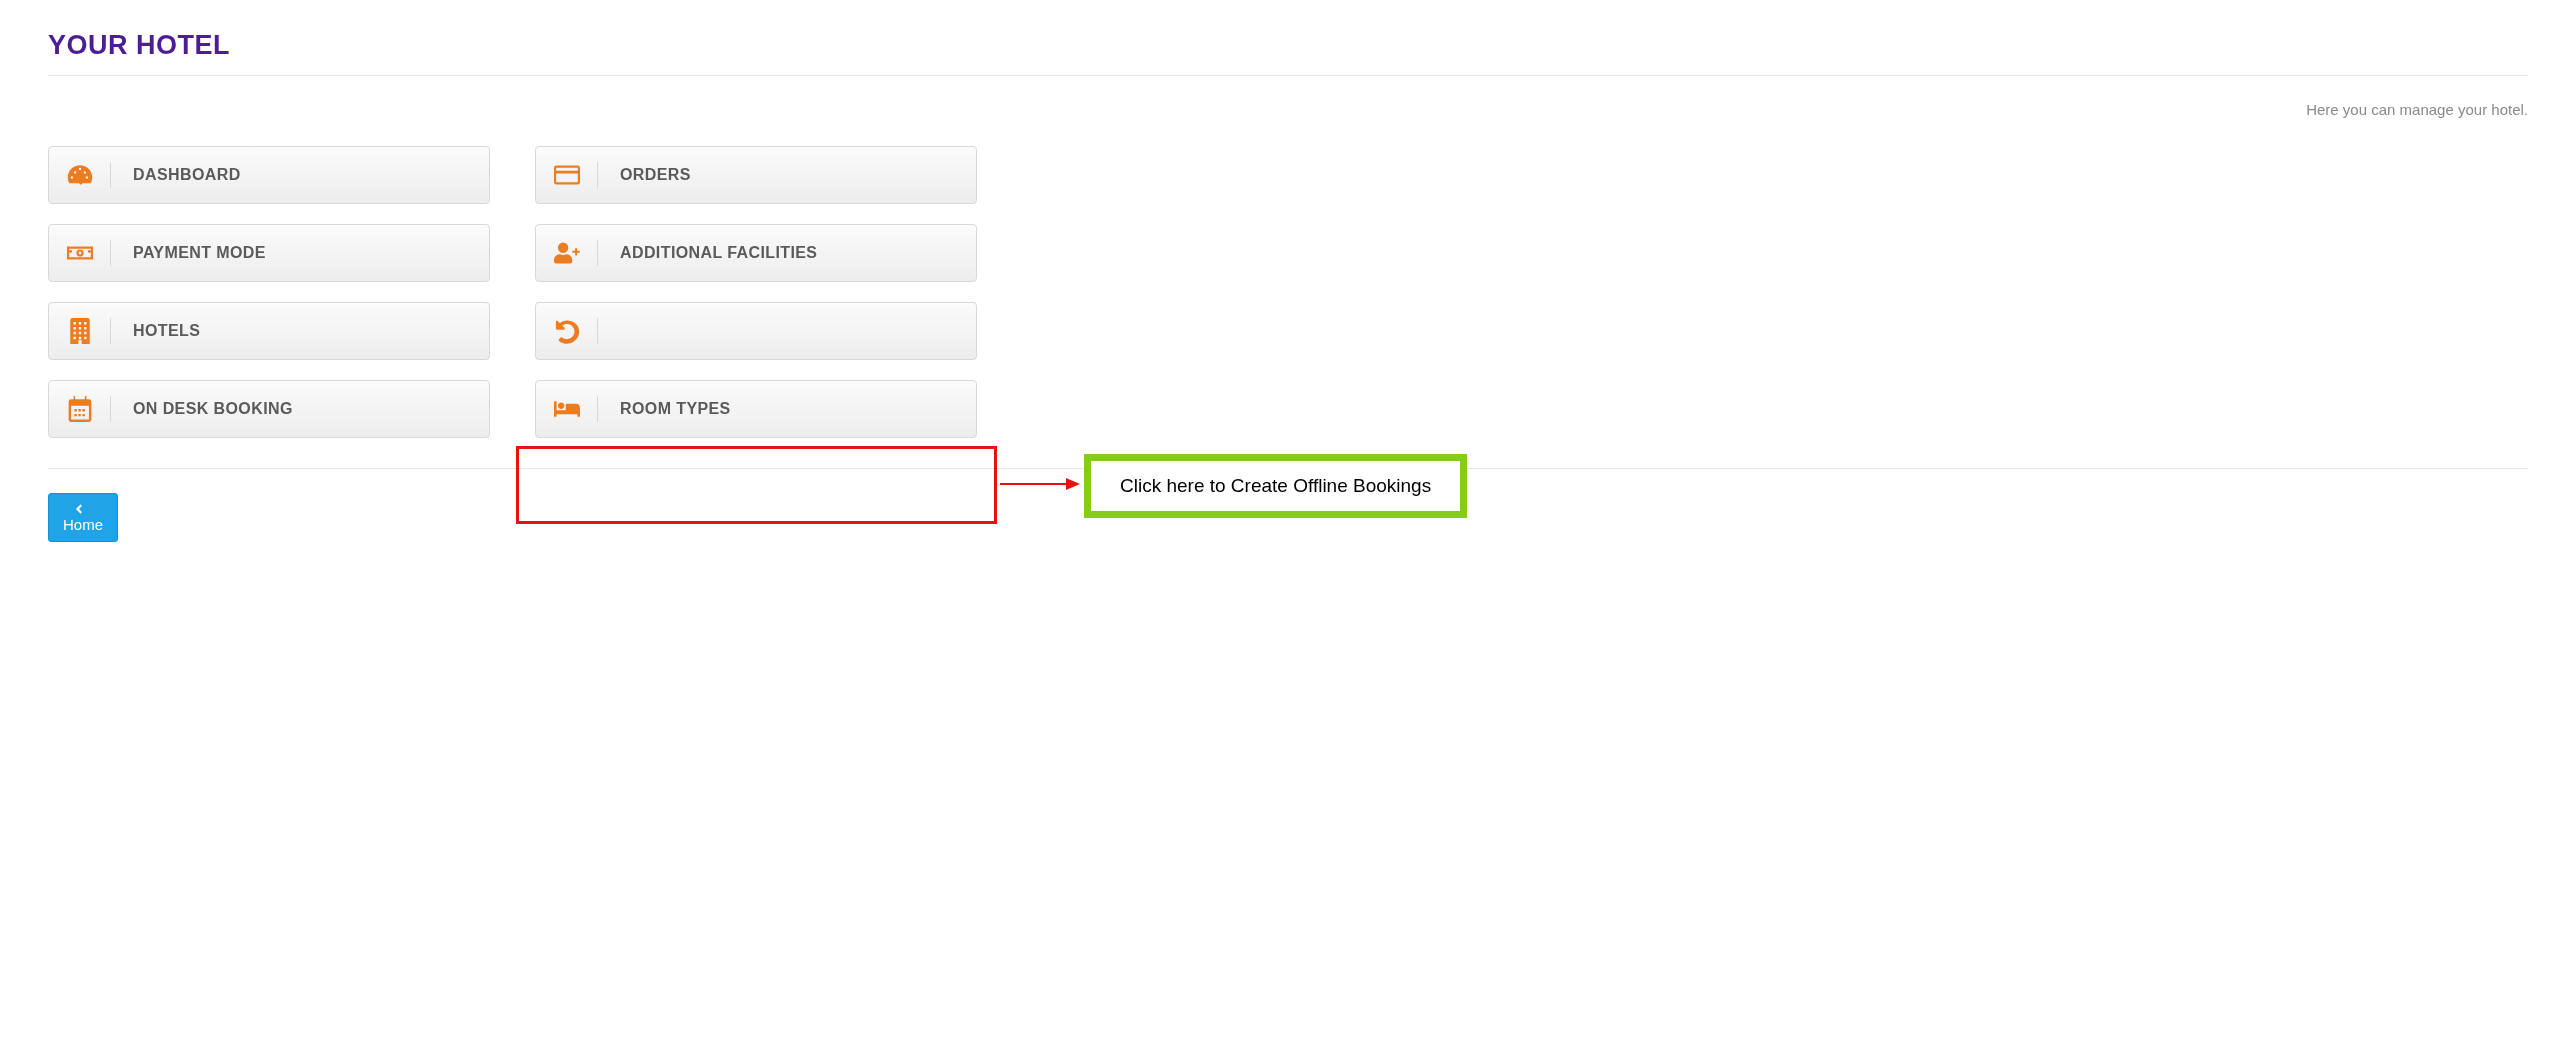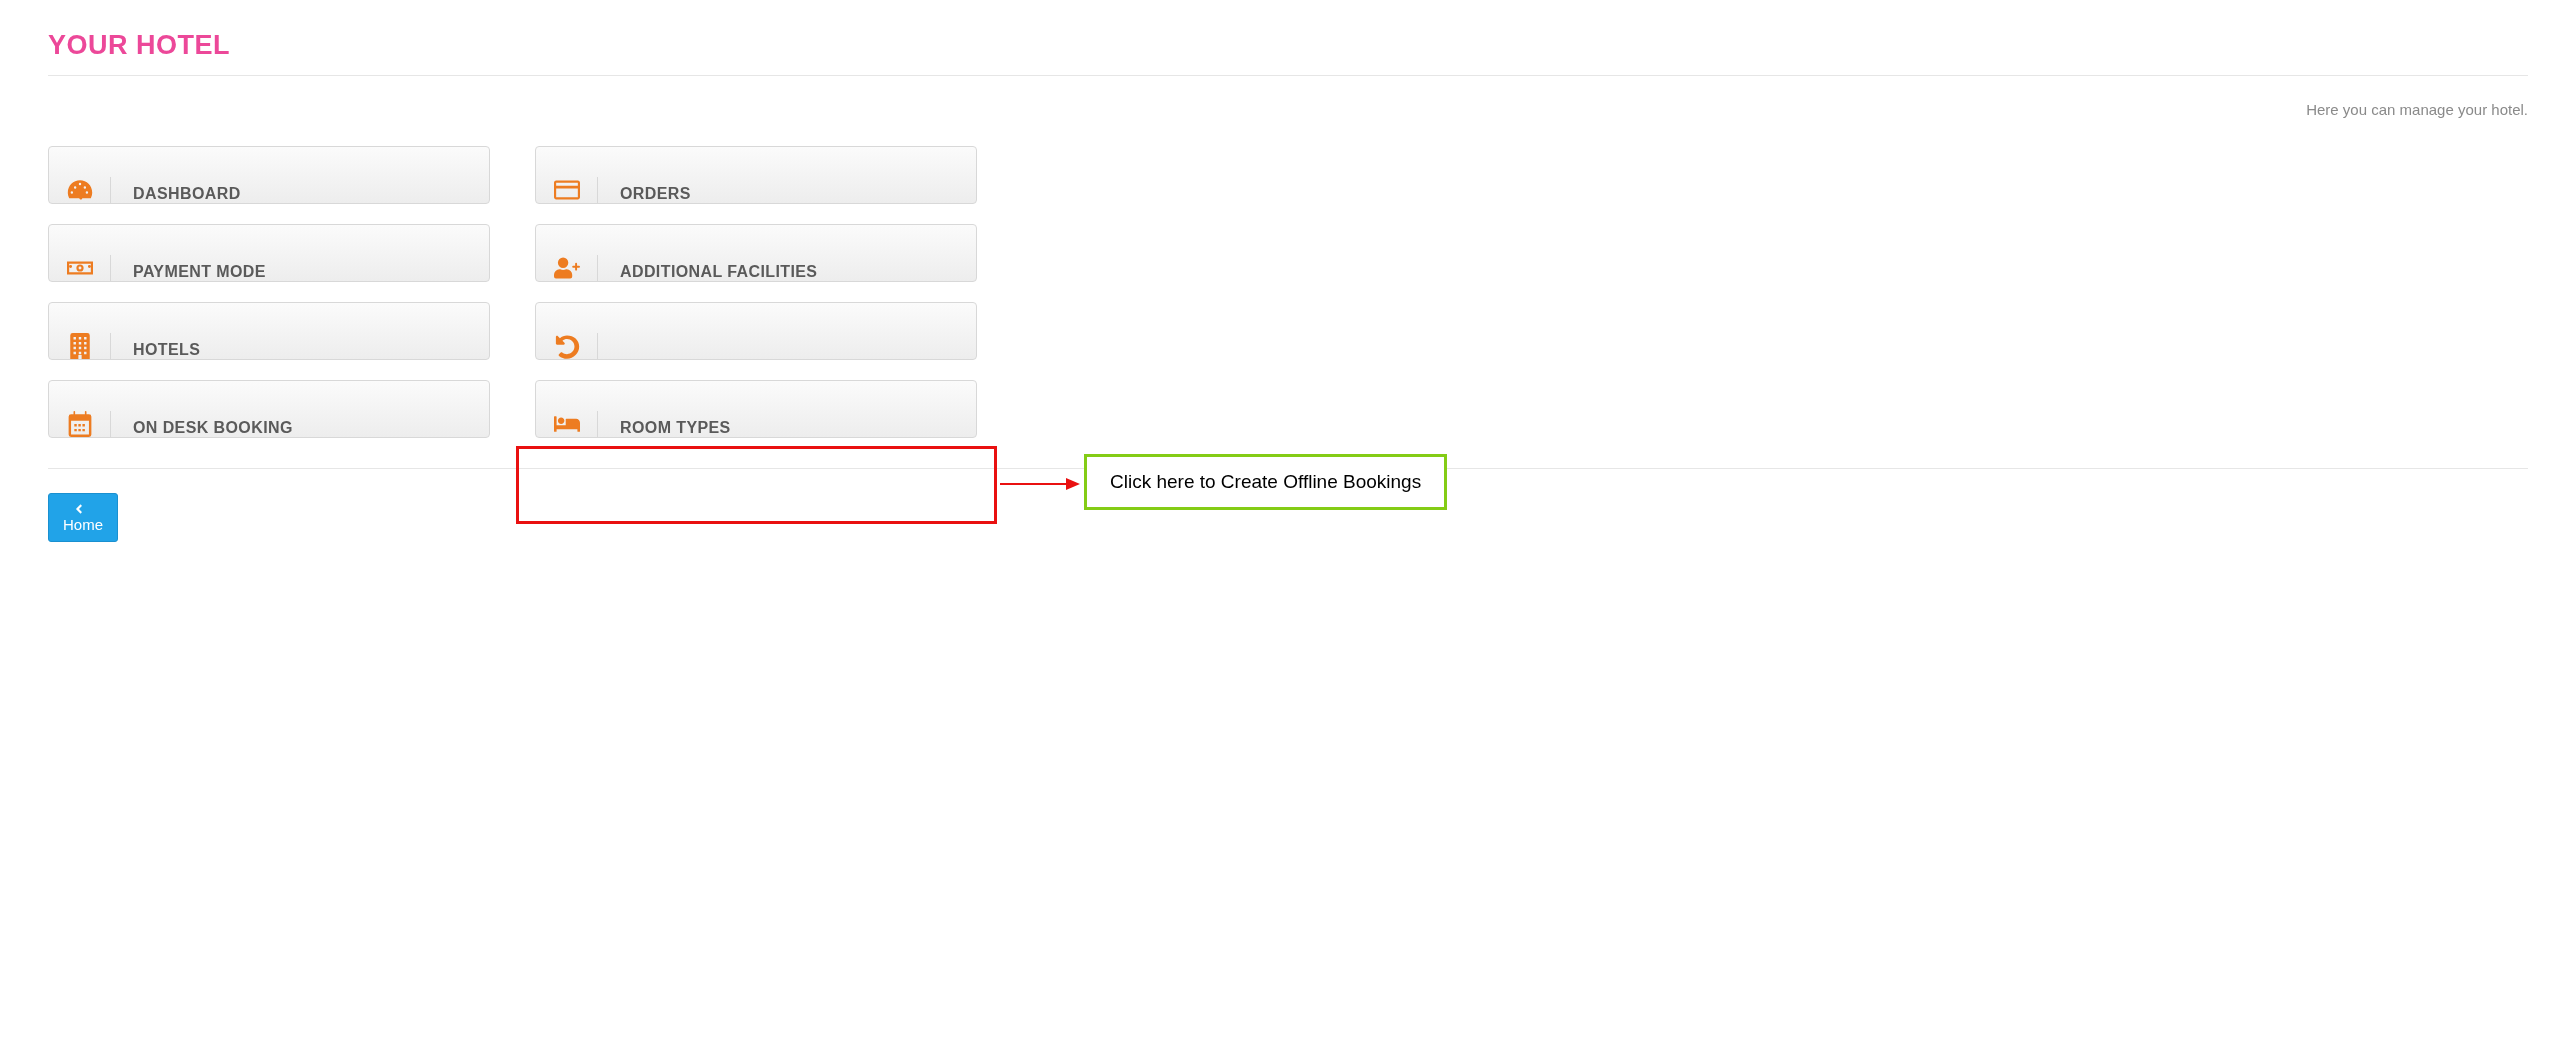--- a/index.html
+++ b/index.html
@@ -7,21 +7,21 @@
     margin: 0;
     background: #ffffff;
     font-family: "Helvetica Neue", Arial, sans-serif;
     color: #414141;
     padding: 20px 48px;
   }
   .page-title {
     font-size: 27px;
     font-weight: 700;
     letter-spacing: 0.5px;
-    color: #ec4899;
+    color: #4c1d95;
     margin: 10px 0 14px;
     text-transform: uppercase;
   }
   .hr {
     border: none;
     border-top: 1px solid #e6e6e6;
     margin: 0 0 20px 0;
   }
   .subtitle {
     font-size: 15px;
@@ -34,21 +34,21 @@
   }
   .tiles-grid {
     display: grid;
     grid-template-columns: repeat(2, 442px);
     column-gap: 45px;
     row-gap: 20px;
     margin-bottom: 30px;
   }
   .tile {
     display: flex;
-    align-items: flex-end;
+    align-items: center;
     height: 58px;
     border: 1px solid #d8d8d8;
     border-radius: 4px;
     background: linear-gradient(to bottom, #fbfbfb 0%, #ededed 100%);
     cursor: pointer;
     overflow: hidden;
   }
   .tile .icon-box {
     width: 62px;
     flex: 0 0 62px;
@@ -80,22 +80,22 @@
     height: 78px;
     border: 3px solid #e91010;
     pointer-events: none;
   }
   .callout-arrow {
     position: absolute;
     pointer-events: none;
   }
   .callout-box {
     position: absolute;
-    border: 3px solid #84cc16;
-    padding: 14px 23px;
+    border: 7px solid #84cc16;
+    padding: 14px 29px;
     font-size: 19px;
     color: #000;
     white-space: nowrap;
     background: #fff;
   }
   .bottom-hr {
     border: none;
     border-top: 1px solid #e6e6e6;
     margin: 10px 0 24px 0;
   }

